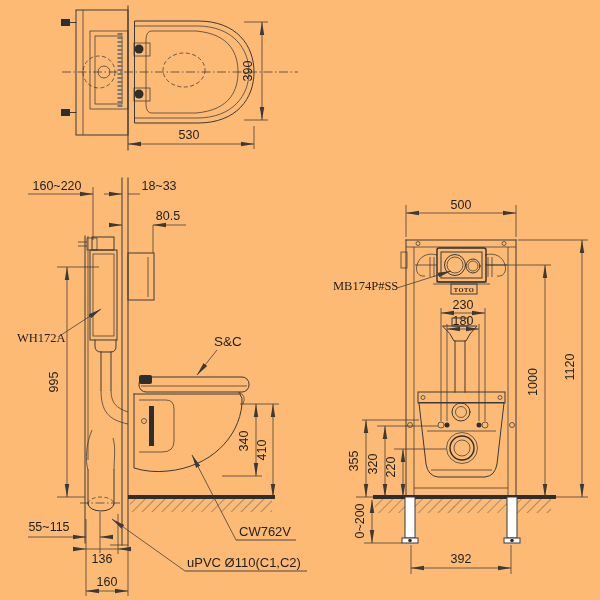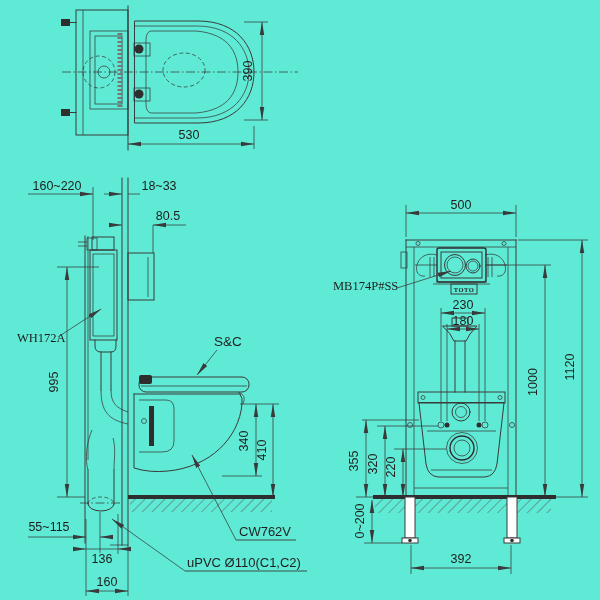--- a/index.html
+++ b/index.html
@@ -1,16 +1,16 @@
 <!DOCTYPE html>
 <html><head>
 <meta charset="utf-8">
 <style>
   html,body{margin:0;padding:0;background:#fff;}
-  .stage{width:600px;height:600px;background:#5eead4;position:relative;font-family:"Liberation Sans",sans-serif;}
+  .stage{width:600px;height:600px;background:#fdba74;position:relative;font-family:"Liberation Sans",sans-serif;}
   svg{display:block;}
   .ln{stroke:#3a3a3a;stroke-width:1;fill:none;stroke-linecap:square;}
   .lt{stroke:#3a3a3a;stroke-width:.75;fill:none;}
   .lb{stroke:#2e2e2e;stroke-width:1.4;fill:none;}
   .dsh{stroke-dasharray:4 2.5;}
   .cdot{stroke-dasharray:9 2.5 1.5 2.5;}
   .dark{fill:#2e2e2e;stroke:none;}
   .wht{fill:#ffffff;stroke:#3a3a3a;stroke-width:1;}
   text.t{font-family:"Liberation Sans",sans-serif;font-size:12.5px;fill:#1f1f1f;}
   text.ts{font-family:"Liberation Serif",serif;font-size:12.5px;fill:#1f1f1f;}

